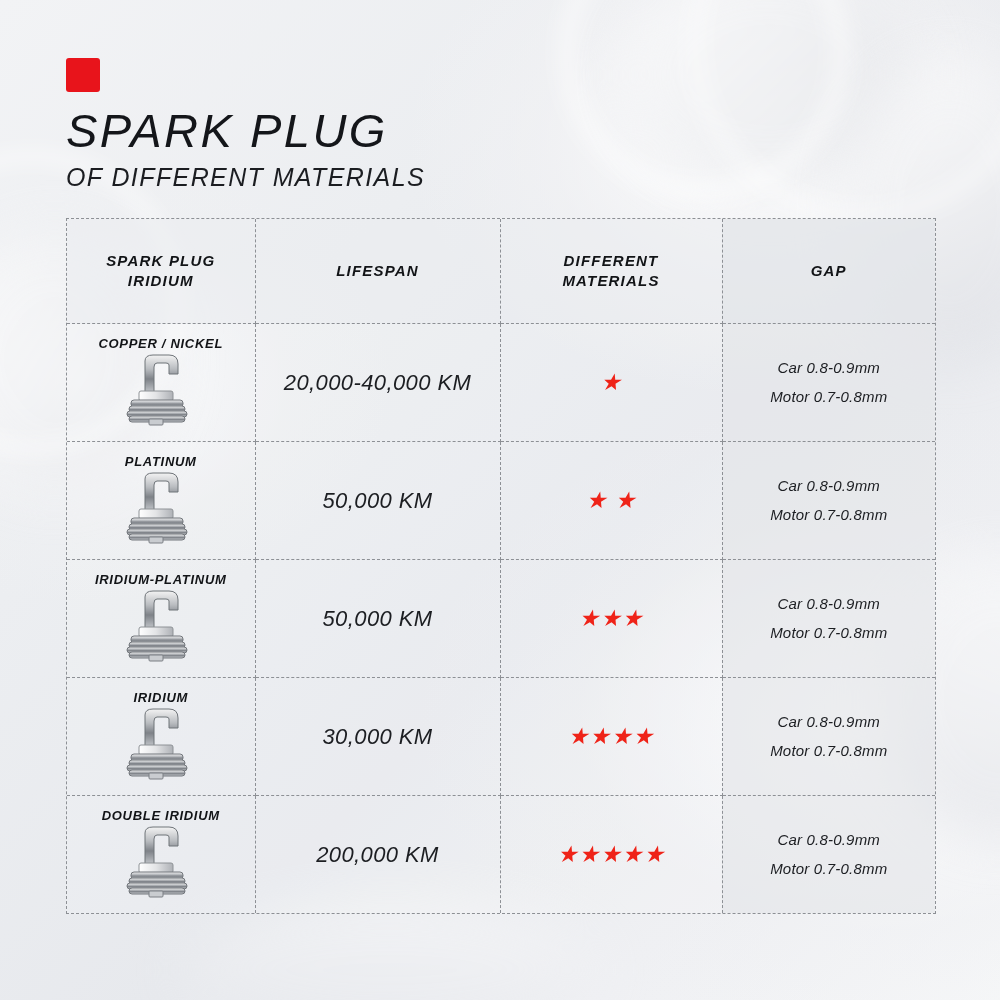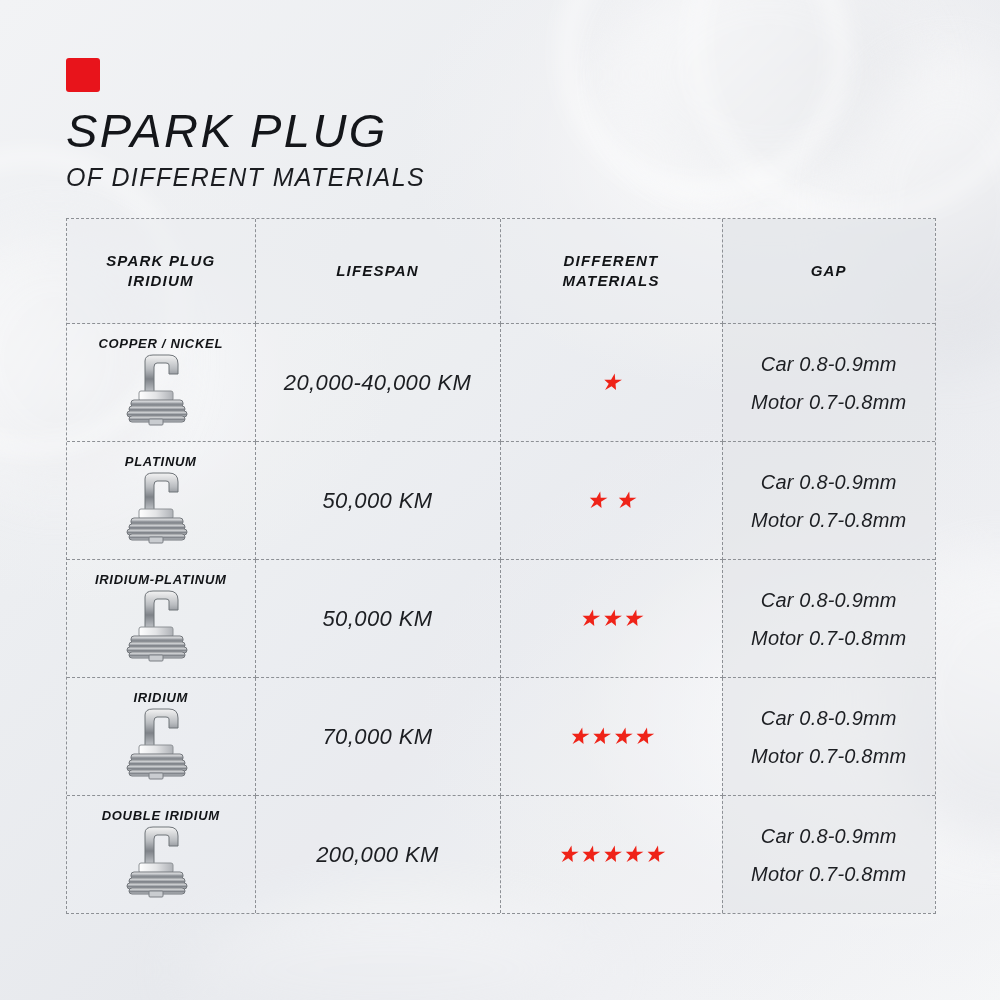--- a/index.html
+++ b/index.html
@@ -149,21 +149,21 @@
   }
 
   .stars {
     color: #ef2318;
     font-size: 23px;
     letter-spacing: 1px;
     line-height: 1;
     white-space: nowrap;
   }
   .gap-line {
-    font-size: 20px;
+    font-size: 15px;
     color: #1c1e22;
     line-height: 1.9;
     letter-spacing: 0.2px;
   }
 
   
   .plug {
     position: relative;
     width: 104px;
     height: 78px;
@@ -333,21 +333,21 @@
                     <rect x="20" y="53" width="56" height="6" rx="3"></rect>
                     <rect x="18" y="58" width="60" height="6" rx="3"></rect>
                     <rect x="20" y="63" width="56" height="6" rx="3"></rect>
                   </g>
                   <rect x="40" y="66" width="14" height="6" rx="1" fill="#c9ccd0" stroke="#7b7f84"></rect>
                 </svg>
               </div>
             </div>
           </td>
           <td>
-            <span class="lifespan">70,000 KM</span>
+            <span class="lifespan">30,000 KM</span>
           </td>
           <td>
             <span class="stars">★★★★</span>
           </td>
           <td class="gapcol">
             <div class="gap-line">Car 0.8-0.9mm</div>
             <div class="gap-line">Motor 0.7-0.8mm</div>
           </td>
         </tr>
 

